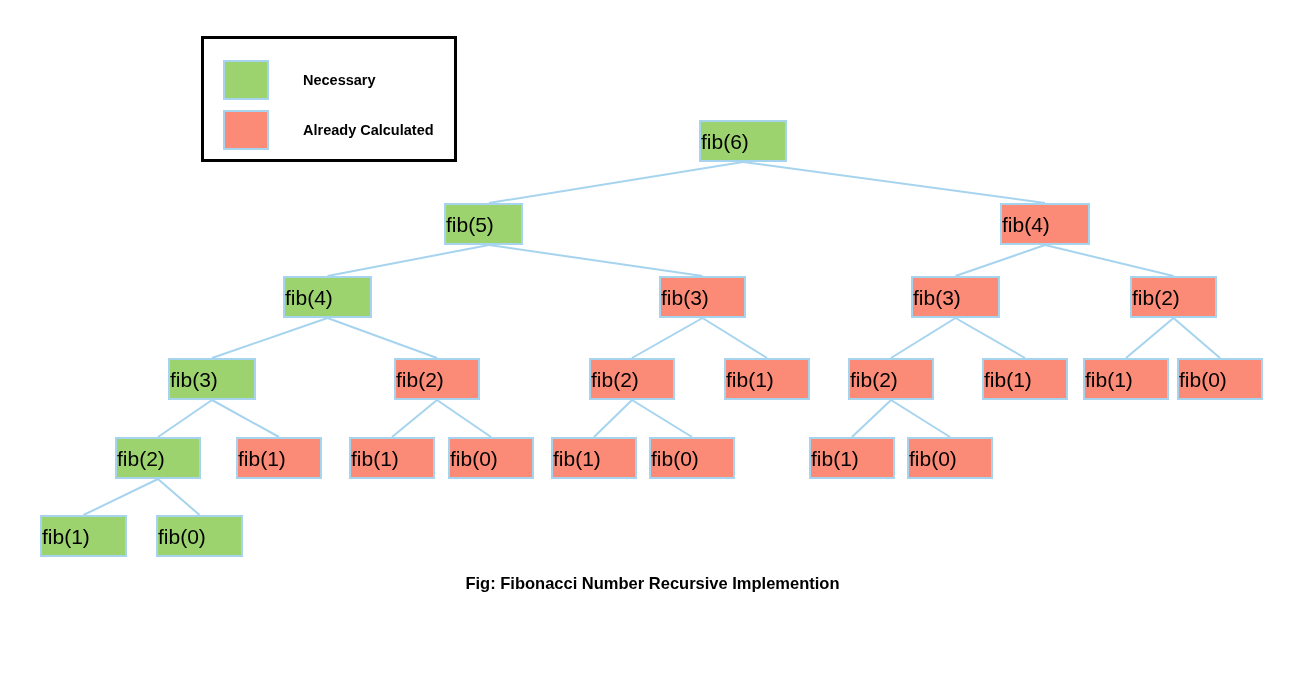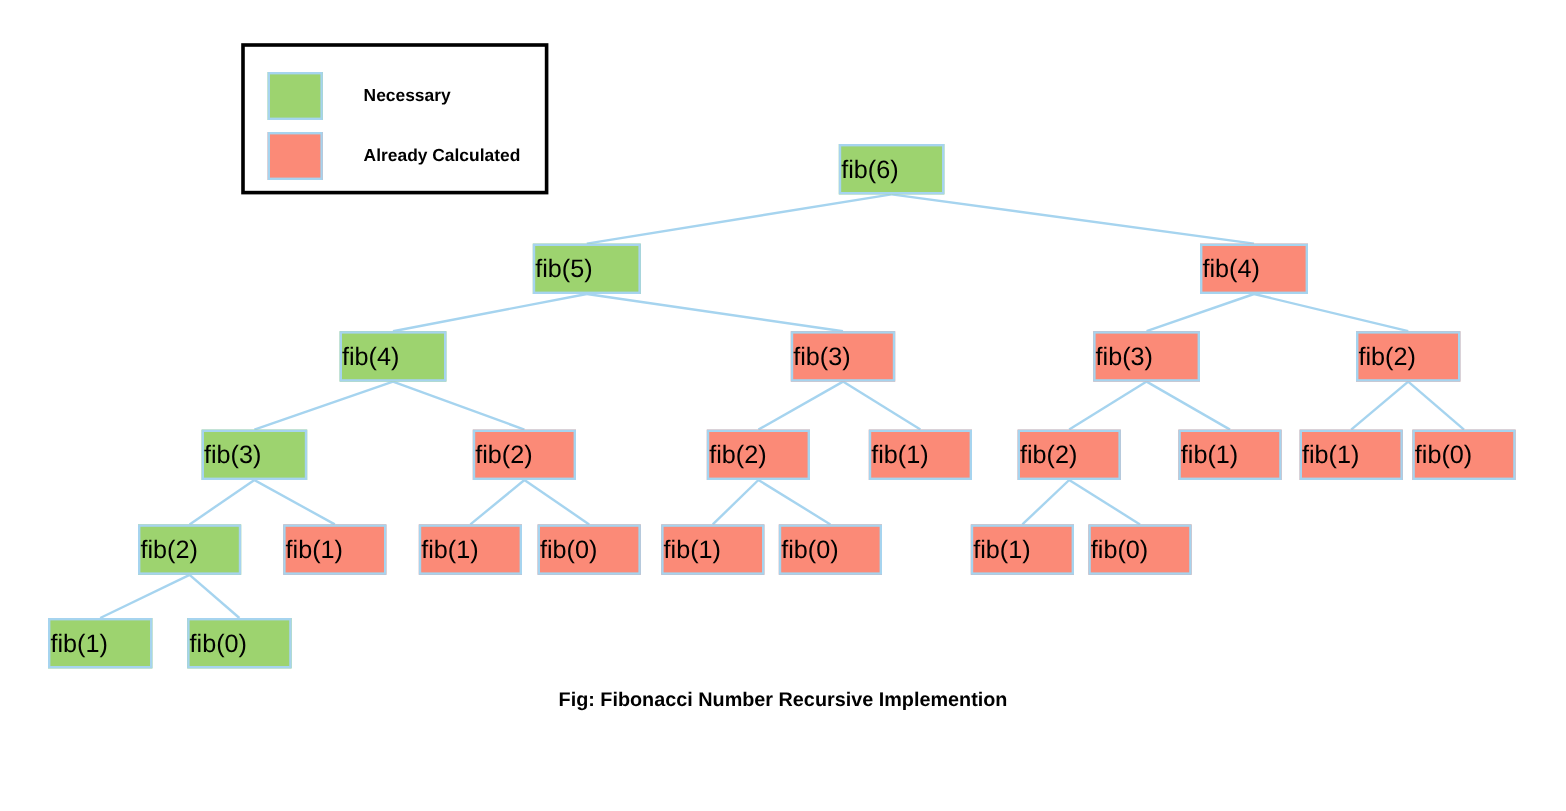--- a/index.html
+++ b/index.html
@@ -124,21 +124,21 @@
       <line x1="891" y1="400" x2="852" y2="437" stroke="#a6d4ef" stroke-width="2"></line>
       <line x1="891" y1="400" x2="950" y2="437" stroke="#a6d4ef" stroke-width="2"></line>
       <line x1="158" y1="479" x2="83.5" y2="515" stroke="#a6d4ef" stroke-width="2"></line>
       <line x1="158" y1="479" x2="199.5" y2="515" stroke="#a6d4ef" stroke-width="2"></line>
     </svg>
 
   <div id="node-layer">
       <div class="node necessary" style="left: 699px; top: 120px; width: 88px; height: 42px;">
         <span>fib(6)</span>
       </div>
-      <div class="node necessary" style="left: 444px; top: 203px; width: 90px; height: 42px;">
+      <div class="node necessary" style="left: 444px; top: 203px; width: 79px; height: 42px;">
         <span>fib(5)</span>
       </div>
       <div class="node cached" style="left: 1000px; top: 203px; width: 90px; height: 42px;">
         <span>fib(4)</span>
       </div>
       <div class="node necessary" style="left: 283px; top: 276px; width: 89px; height: 42px;">
         <span>fib(4)</span>
       </div>
       <div class="node cached" style="left: 659px; top: 276px; width: 87px; height: 42px;">
         <span>fib(3)</span>

